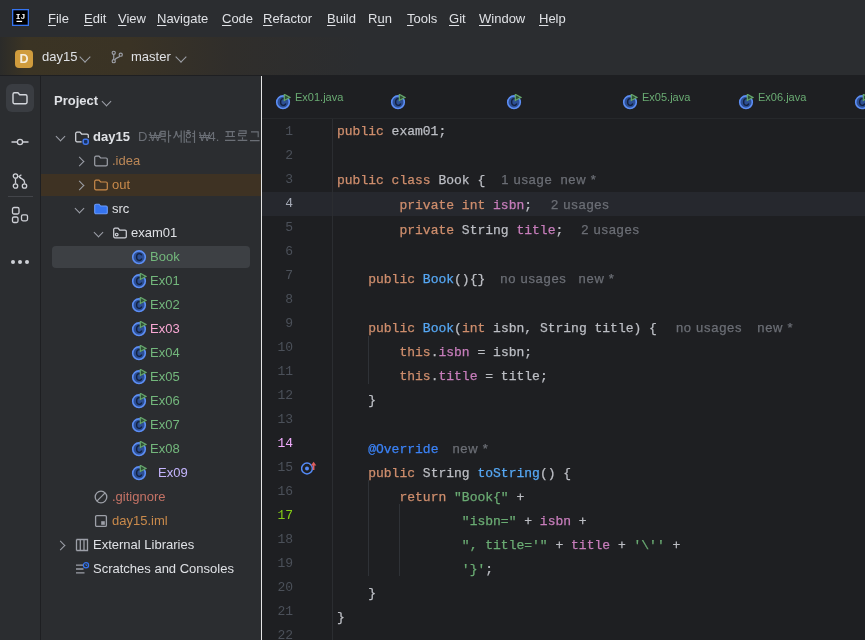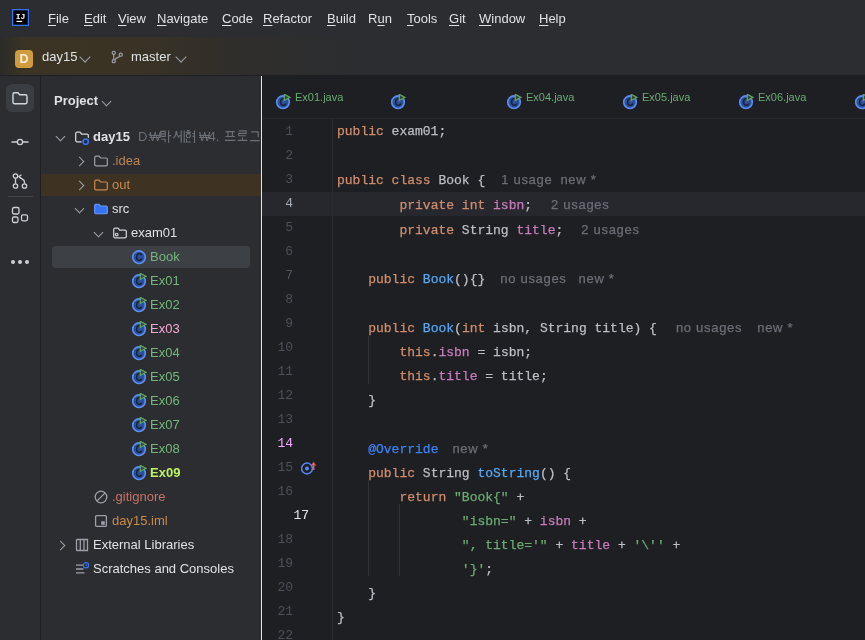--- a/index.html
+++ b/index.html
@@ -246,21 +246,21 @@
           </svg>
         </div>
 <div class="trow" style="left:109px;top:361px;color:#73b77c;font-weight:normal">Ex08</div>
 <div class="abs" style="left:90px;top:385px;width:16px;height:24px">
           <svg class="tico" width="16" height="16" viewBox="0 0 16 16">
             <circle cx="8" cy="8.2" r="6.3" fill="#2d4f94" stroke="#5c8ef5" stroke-width="1.6"></circle>
             <text x="8.1" y="11.8" fill="#13203d" font-family="Liberation Sans" font-weight="bold" font-size="10" text-anchor="middle">C</text>
             <path d="M9.3 0.3 L14.9 3.4 L9.3 6.5 z" fill="#2e4e33" stroke="#66a56c" stroke-width="1.2"></path>
           </svg>
         </div>
-<div class="trow" style="left:109px;top:385px;color:#bef264;font-weight:bold">Ex09</div>
+<div class="trow" style="left:117px;top:385px;color:#c4b5fd;font-weight:normal">Ex09</div>
 <div class="abs" style="left:52px;top:409px;width:16px;height:24px">
           <svg class="tico" width="16" height="16" viewBox="0 0 16 16" fill="none" stroke="#9da0a8" stroke-width="1.3">
             <circle cx="8" cy="8" r="5.8"></circle>
             <path d="M3.9 12.1 L12.1 3.9"></path>
           </svg>
         </div>
 <div class="trow" style="left:71px;top:409px;color:#c57366;font-weight:normal">.gitignore</div>
 <div class="abs" style="left:52px;top:433px;width:16px;height:24px">
           <svg class="tico" width="16" height="16" viewBox="0 0 16 16">
             <rect x="2.6" y="2.6" width="10.8" height="10.8" rx="1.2" fill="none" stroke="#9da0a8" stroke-width="1.3"></rect>
@@ -304,21 +304,20 @@
           <path d="M9.3 0.3 L14.9 3.4 L9.3 6.5 z" fill="#2e4e33" stroke="#66a56c" stroke-width="1.2"></path>
         </svg>
       </div>
 <div class="abs" style="left:244px;top:14px;width:16px;height:16px">
         <svg class="tico" width="16" height="16" viewBox="0 0 16 16">
           <circle cx="8" cy="8.2" r="6.3" fill="#2d4f94" stroke="#5c8ef5" stroke-width="1.6"></circle>
           <text x="8.1" y="11.8" fill="#13203d" font-family="Liberation Sans" font-weight="bold" font-size="10" text-anchor="middle">C</text>
           <path d="M9.3 0.3 L14.9 3.4 L9.3 6.5 z" fill="#2e4e33" stroke="#66a56c" stroke-width="1.2"></path>
         </svg>
       </div>
-<div class="tabt" style="left:264px">Ex04.java</div>
 <div class="abs" style="left:360px;top:14px;width:16px;height:16px">
         <svg class="tico" width="16" height="16" viewBox="0 0 16 16">
           <circle cx="8" cy="8.2" r="6.3" fill="#2d4f94" stroke="#5c8ef5" stroke-width="1.6"></circle>
           <text x="8.1" y="11.8" fill="#13203d" font-family="Liberation Sans" font-weight="bold" font-size="10" text-anchor="middle">C</text>
           <path d="M9.3 0.3 L14.9 3.4 L9.3 6.5 z" fill="#2e4e33" stroke="#66a56c" stroke-width="1.2"></path>
         </svg>
       </div>
 <div class="tabt" style="left:380px">Ex05.java</div>
 <div class="abs" style="left:476px;top:14px;width:16px;height:16px">
         <svg class="tico" width="16" height="16" viewBox="0 0 16 16">
@@ -349,21 +348,21 @@
 <div class="ln" style="left:0;top:145px;width:31px;color:#4b5059">7</div>
 <div class="ln" style="left:0;top:169px;width:31px;color:#4b5059">8</div>
 <div class="ln" style="left:0;top:193px;width:31px;color:#4b5059">9</div>
 <div class="ln" style="left:0;top:217px;width:31px;color:#4b5059">10</div>
 <div class="ln" style="left:0;top:241px;width:31px;color:#4b5059">11</div>
 <div class="ln" style="left:0;top:265px;width:31px;color:#4b5059">12</div>
 <div class="ln" style="left:0;top:289px;width:31px;color:#4b5059">13</div>
 <div class="ln" style="left:0;top:313px;width:31px;color:#f0abfc">14</div>
 <div class="ln" style="left:0;top:337px;width:31px;color:#4b5059">15</div>
 <div class="ln" style="left:0;top:361px;width:31px;color:#4b5059">16</div>
-<div class="ln" style="left:16px;top:385px;width:31px;color:#e5e5e5">17</div>
+<div class="ln" style="left:0;top:385px;width:31px;color:#84cc16">17</div>
 <div class="ln" style="left:0;top:409px;width:31px;color:#4b5059">18</div>
 <div class="ln" style="left:0;top:433px;width:31px;color:#4b5059">19</div>
 <div class="ln" style="left:0;top:457px;width:31px;color:#4b5059">20</div>
 <div class="ln" style="left:0;top:481px;width:31px;color:#4b5059">21</div>
 <div class="ln" style="left:0;top:505px;width:31px;color:#4b5059">22</div>
 <svg class="abs" style="left:39px;top:341px" width="18" height="16" viewBox="0 0 18 16">
 <circle cx="6" cy="8.5" r="5.4" fill="none" stroke="#548af7" stroke-width="1.5"></circle>
 <circle cx="6" cy="8.5" r="2" fill="#548af7"></circle>
 <path d="M12.6 10 V4.2" stroke="#e05e5e" stroke-width="1.7" fill="none"></path>
 <path d="M9.9 5.6 L12.6 1.8 L15.3 5.6 z" fill="#e05e5e"></path>

